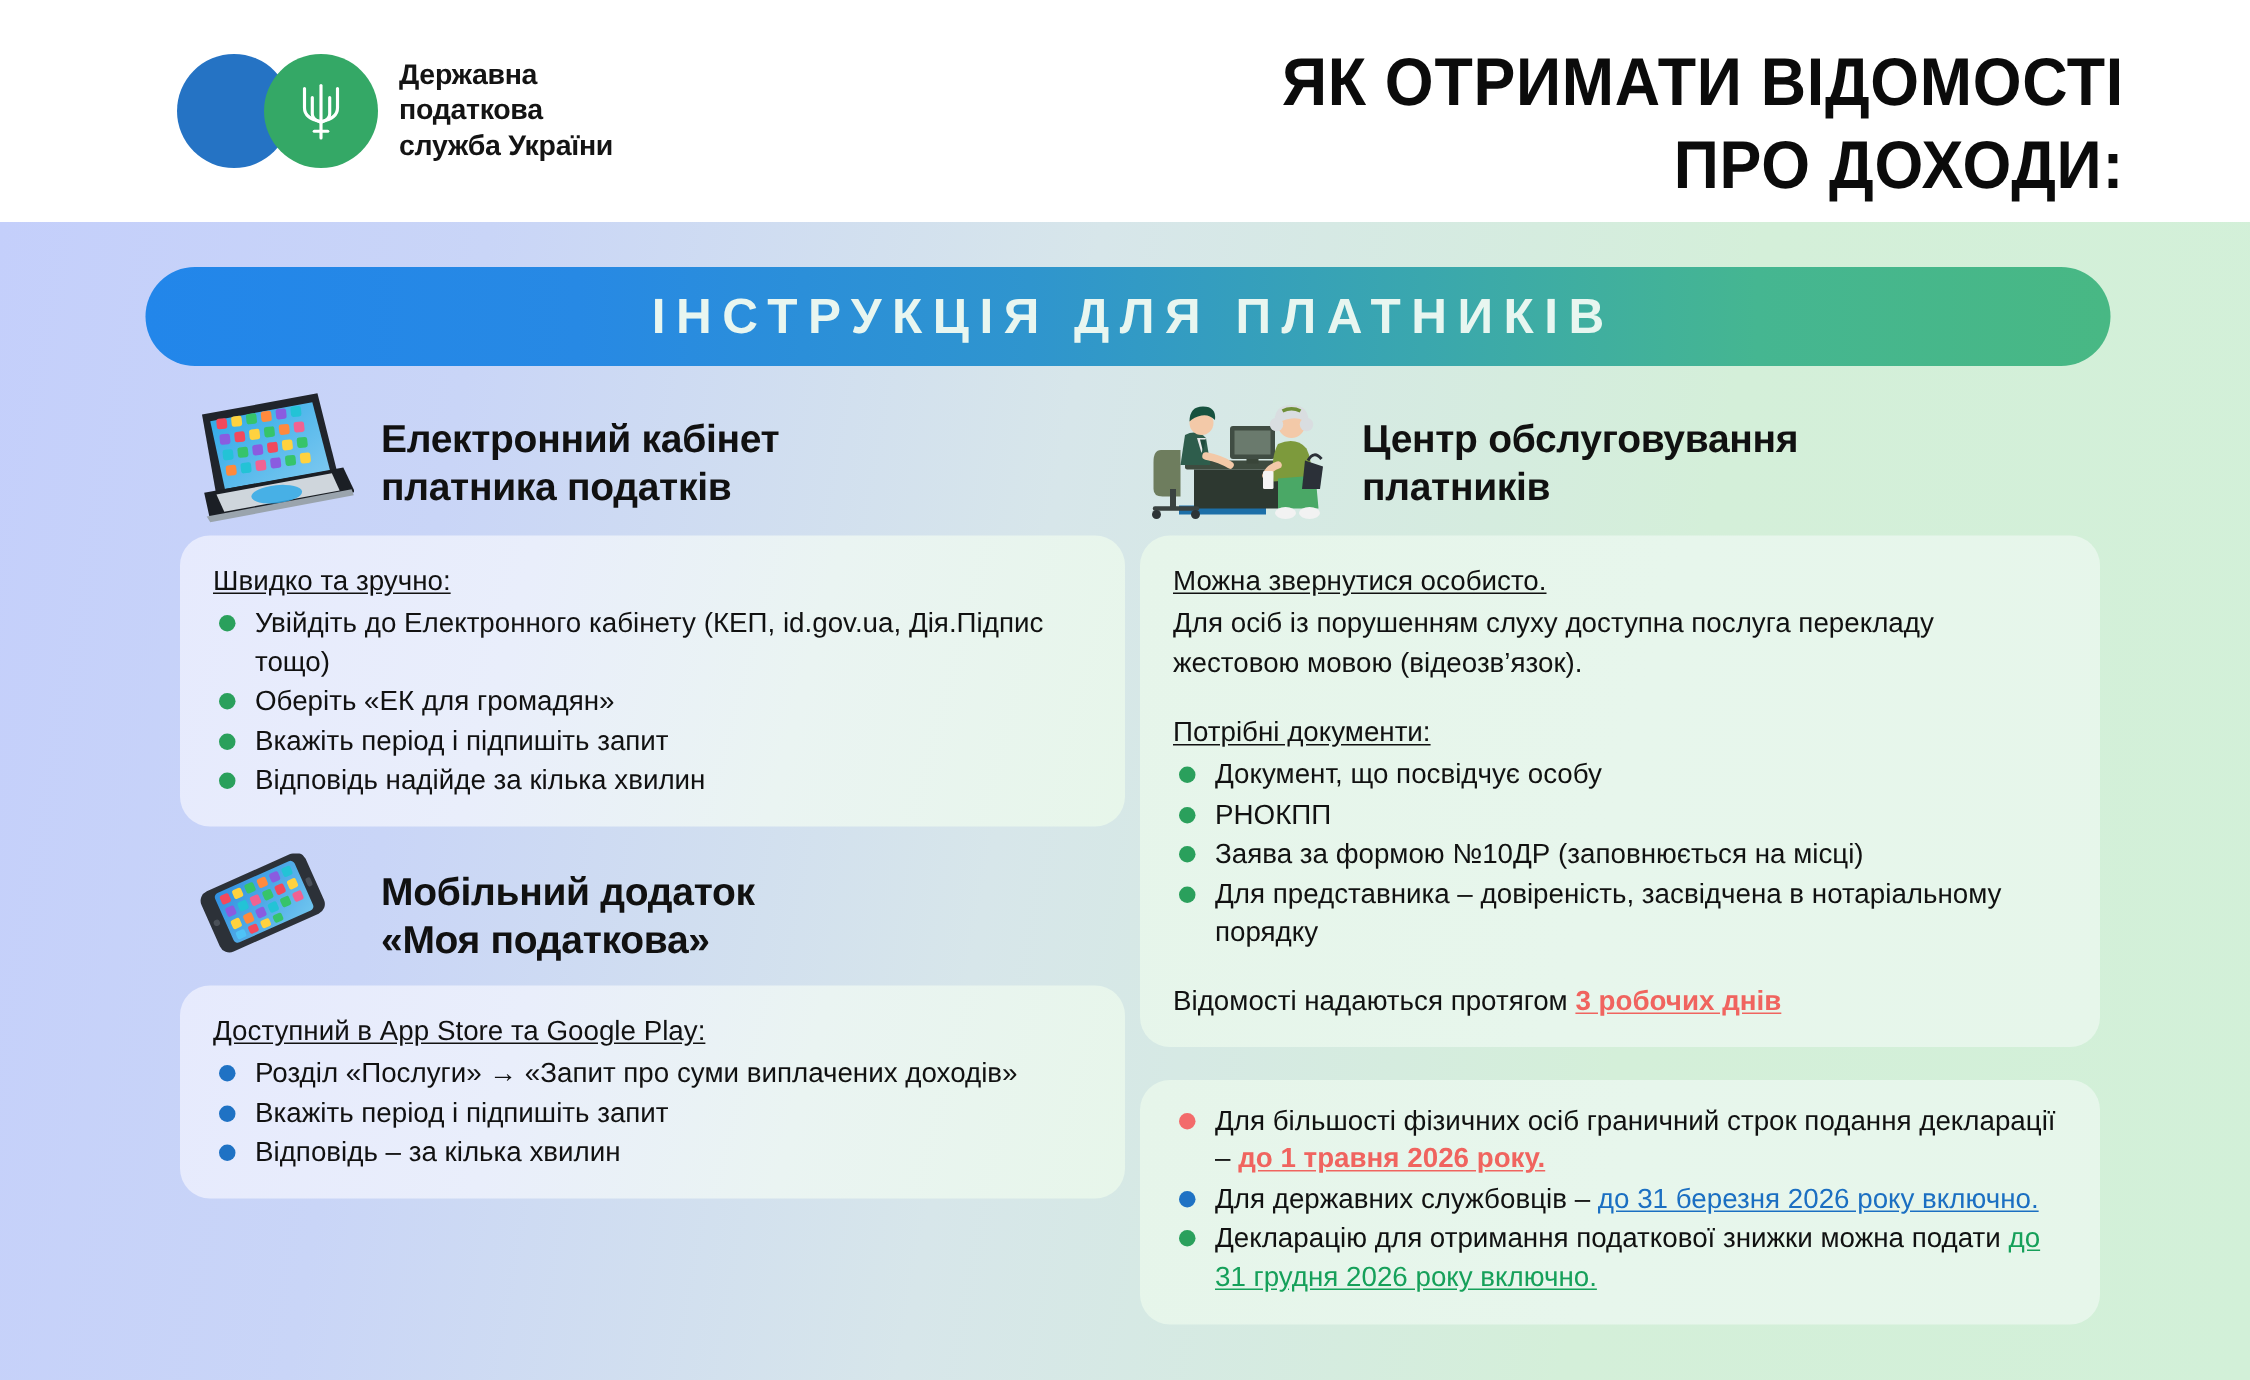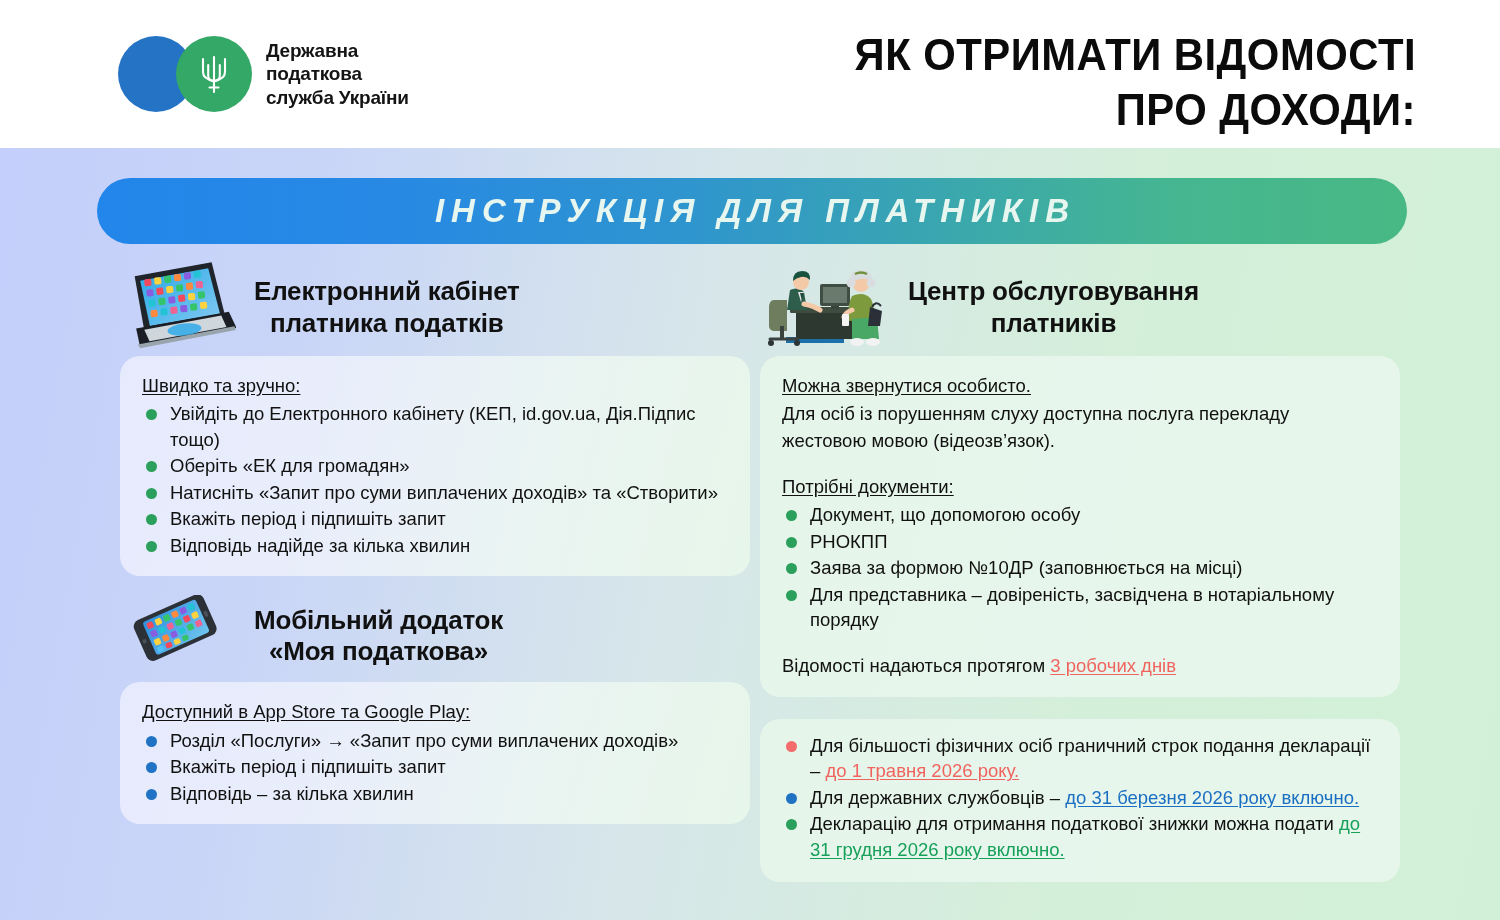--- a/index.html
+++ b/index.html
@@ -48,37 +48,37 @@
   .stage {
     position:absolute; left:0; top:148px; width:1500px; height:772px;
     background:linear-gradient(100deg,#c4cffb 0%,#c9d5f7 20%,#d7e6ea 45%,#d4efd9 72%,#d2f0d8 100%);
   }
 
   
   .banner {
     position:absolute; left:97px; top:30px; width:1310px; height:66px;
     border-radius:33px;
     background:linear-gradient(90deg,#2286ea 0%,#2789e4 22%,#2f95ce 45%,#3aa7ae 65%,#45b691 82%,#48b884 100%);
-    display:flex; align-items:center; justify-content:center;font-style:italic;
+    display:flex; align-items:center; justify-content:center;
   }
   .banner-text {
     color:#e8f6f0; font-size:33px; font-weight:bold;
     letter-spacing:7px; text-indent:7px;
     font-family:"Liberation Sans","DejaVu Sans",sans-serif;
   }
 
   
   .col-left  { position:absolute; left:120px; top:112px; width:630px; }
   .col-right { position:absolute; left:760px; top:112px; width:640px; }
 
   .sec-head { display:flex; align-items:center; gap:18px; min-height:92px; }
   .sec-head .art { flex:0 0 auto; }
   .sec-head h2 {
     font-size:26px; font-weight:bold; line-height:1.22; color:#111;
-    letter-spacing:-0.2px; white-space:pre-line;text-align:center;
+    letter-spacing:-0.2px; white-space:pre-line;
   }
 
   .card {
     border-radius:20px; padding:17px 22px 18px 22px;
     background:linear-gradient(105deg,#e6eafd 0%,#e9eefb 35%,#eaf4f2 65%,#e7f6ea 100%);
   }
   .card.green {
     background:linear-gradient(105deg,#e6f5ea 0%,#e7f6ec 50%,#e6f6ea 100%);
   }
 
@@ -97,21 +97,21 @@
   ul.bullets li::before {
     content:""; position:absolute; left:4px; top:8px;
     width:11px; height:11px; border-radius:50%;
     background:var(--dot,#2aa05c);
   }
   li.dot-green  { --dot:#2aa05c; }
   li.dot-blue   { --dot:#1f72c4; }
   li.dot-red    { --dot:#f36b6b; }
   .spacer-16 { height:20px; }
 
-  .hl-red   { color:#f0645f; text-decoration:underline; text-underline-offset:2px; }
+  .hl-red   { color:#f0645f; text-decoration:underline; text-underline-offset:2px;font-weight:bold; }
   .hl-blue  { color:#1b6fc2; text-decoration:underline; text-underline-offset:2px; }
   .hl-green { color:#16a05a; text-decoration:underline; text-underline-offset:2px; }
 
   .note { font-size:18.5px; line-height:1.42; color:#111; }
 </style>
 </head>
 <body>
 
 <div class="header">
 
@@ -197,21 +197,20 @@
 платника податків</h2>
     </div>
 
     <div class="card">
       <div class="lead">
         <u>Швидко та зручно:</u>
       </div>
       <ul class="bullets">
         <li class="dot-green">Увійдіть до Електронного кабінету (КЕП, id.gov.ua, Дія.Підпис тощо)</li>
         <li class="dot-green">Оберіть «ЕК для громадян»</li>
-        <li class="dot-green">Натисніть «Запит про суми виплачених доходів» та «Створити»</li>
         <li class="dot-green">Вкажіть період і підпишіть запит</li>
         <li class="dot-green">Відповідь надійде за кілька хвилин</li>
       </ul>
     </div>
 
     <div class="sec-head" style="margin-top:14px;">
       <span class="art">
         <svg width="116" height="78" viewBox="0 0 116 78">
           <defs>
             <linearGradient id="phscr" x1="0" y1="0" x2="1" y2="1">
@@ -320,21 +319,21 @@
     <div class="card green">
       <div class="lead">
         <u>Можна звернутися особисто.</u>
       </div>
       <div class="plain">Для осіб із порушенням слуху доступна послуга перекладу жестовою мовою (відеозв’язок).</div>
       <div class="spacer-16"></div>
       <div class="lead">
         <u>Потрібні документи:</u>
       </div>
       <ul class="bullets">
-        <li class="dot-green">Документ, що допомогою особу</li>
+        <li class="dot-green">Документ, що посвідчує особу</li>
         <li class="dot-green">РНОКПП</li>
         <li class="dot-green">Заява за формою №10ДР (заповнюється на місці)</li>
         <li class="dot-green">Для представника – довіреність, засвідчена в нотаріальному порядку</li>
       </ul>
       <div class="spacer-16"></div>
       <div class="note">
         <span>Відомості надаються протягом </span><span class="hl-red">3 робочих днів</span>
       </div>
     </div>
 

